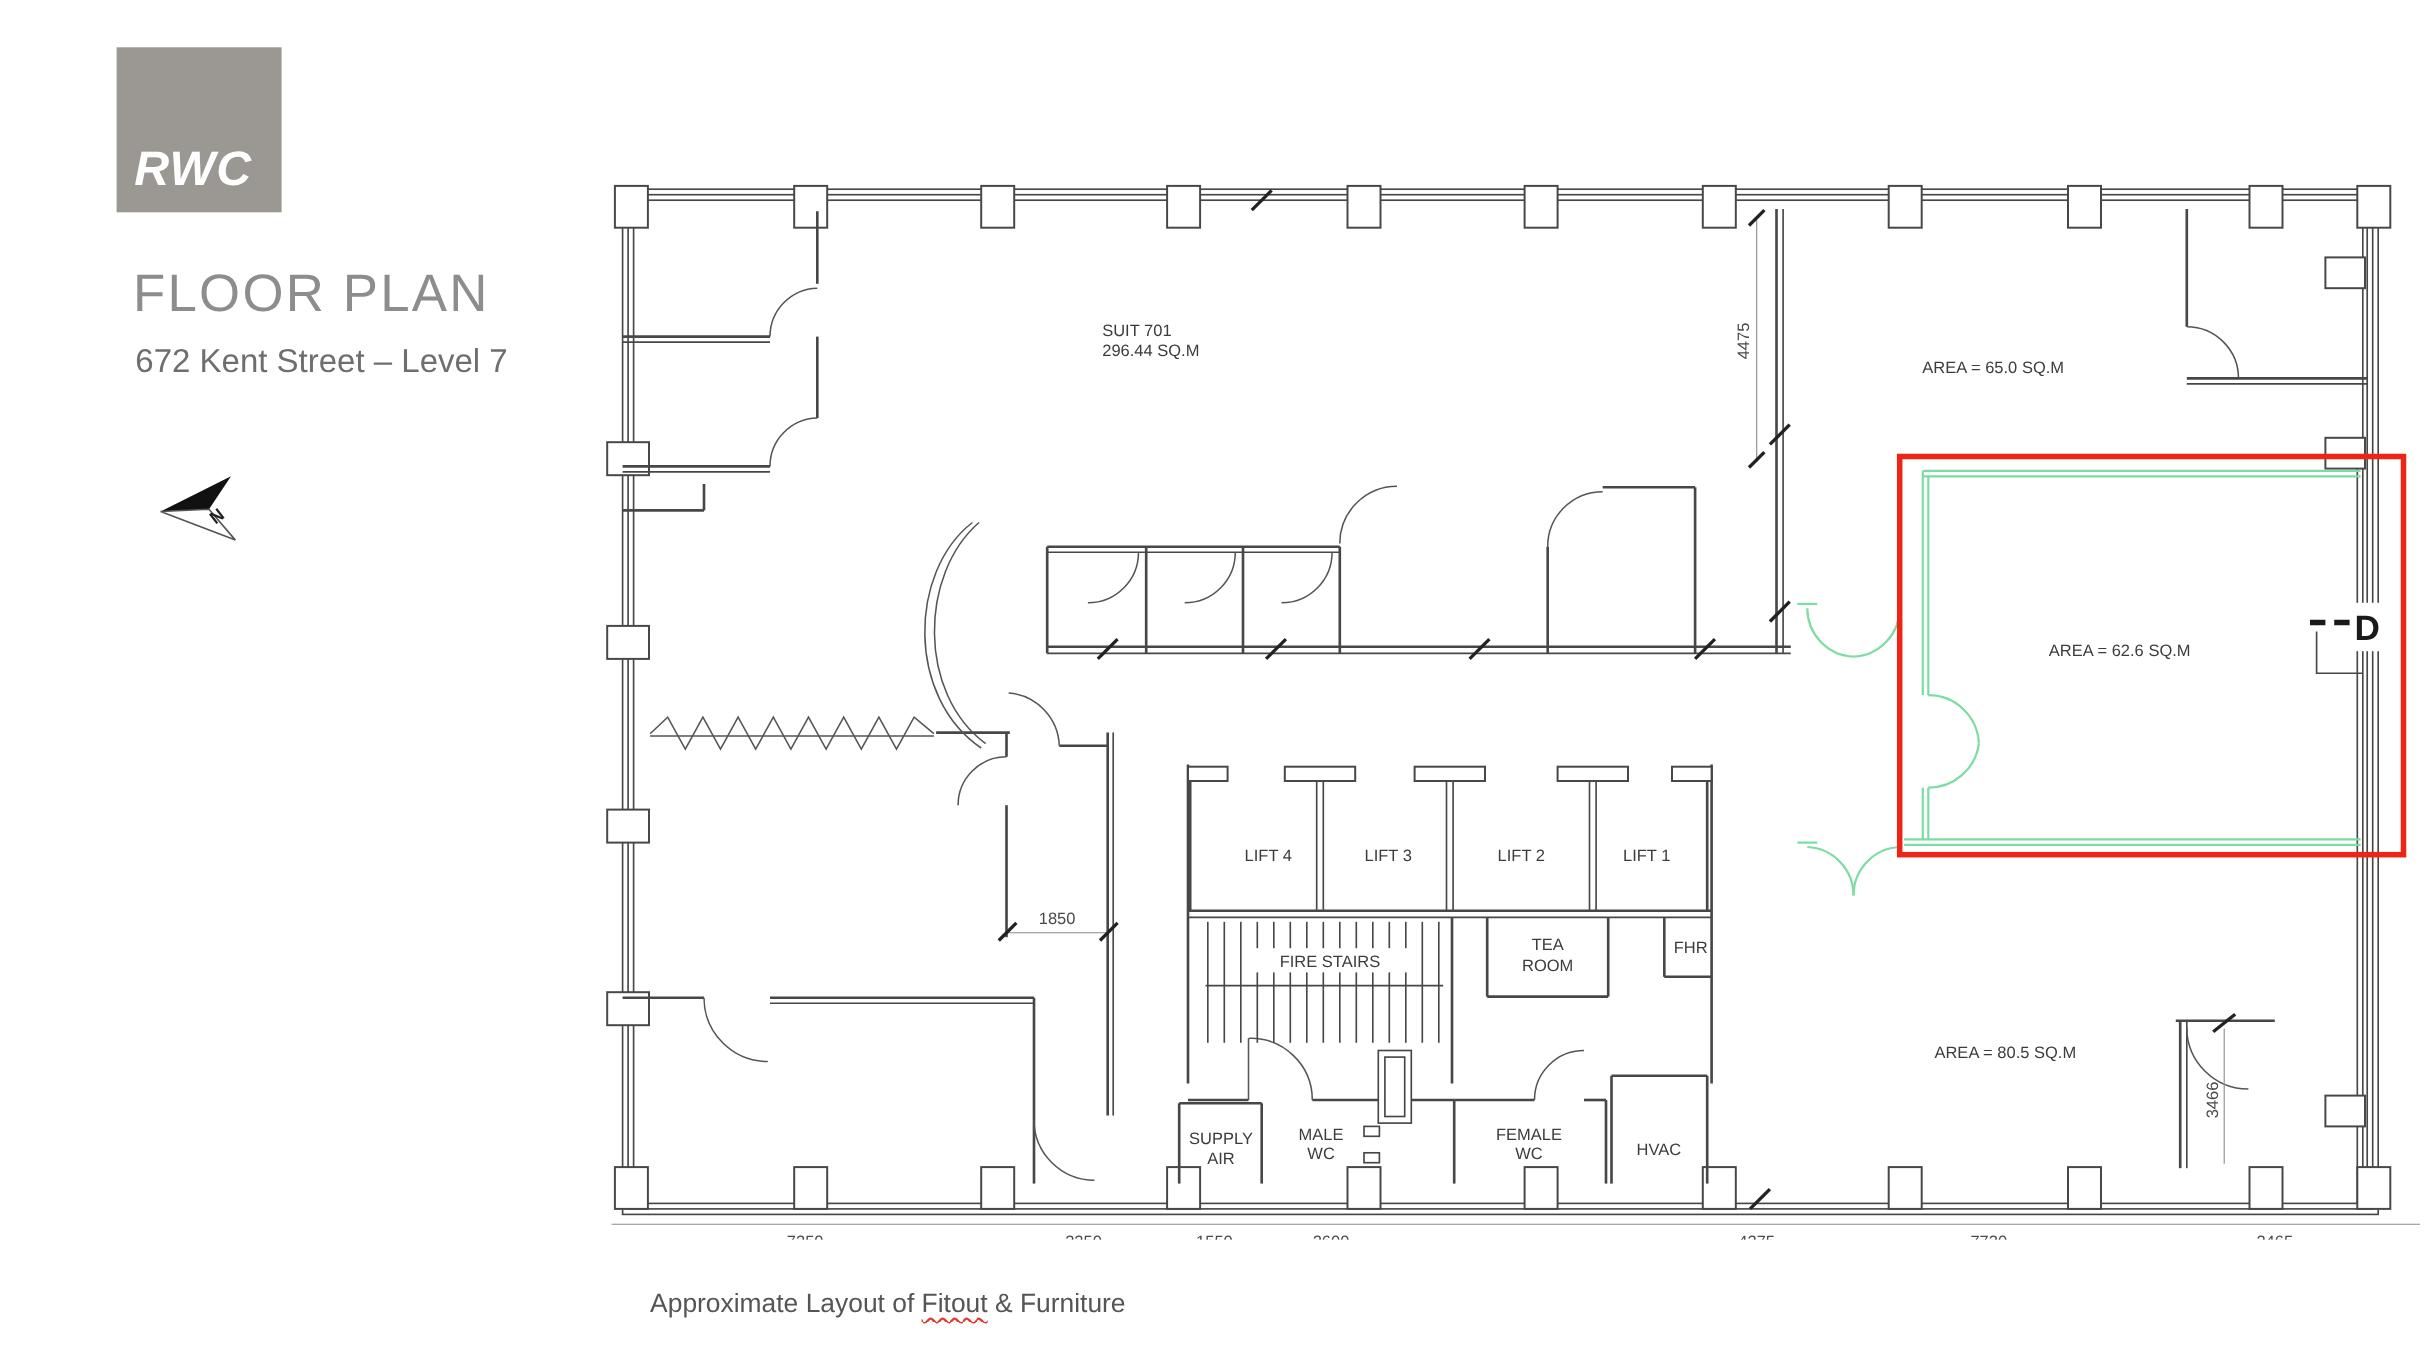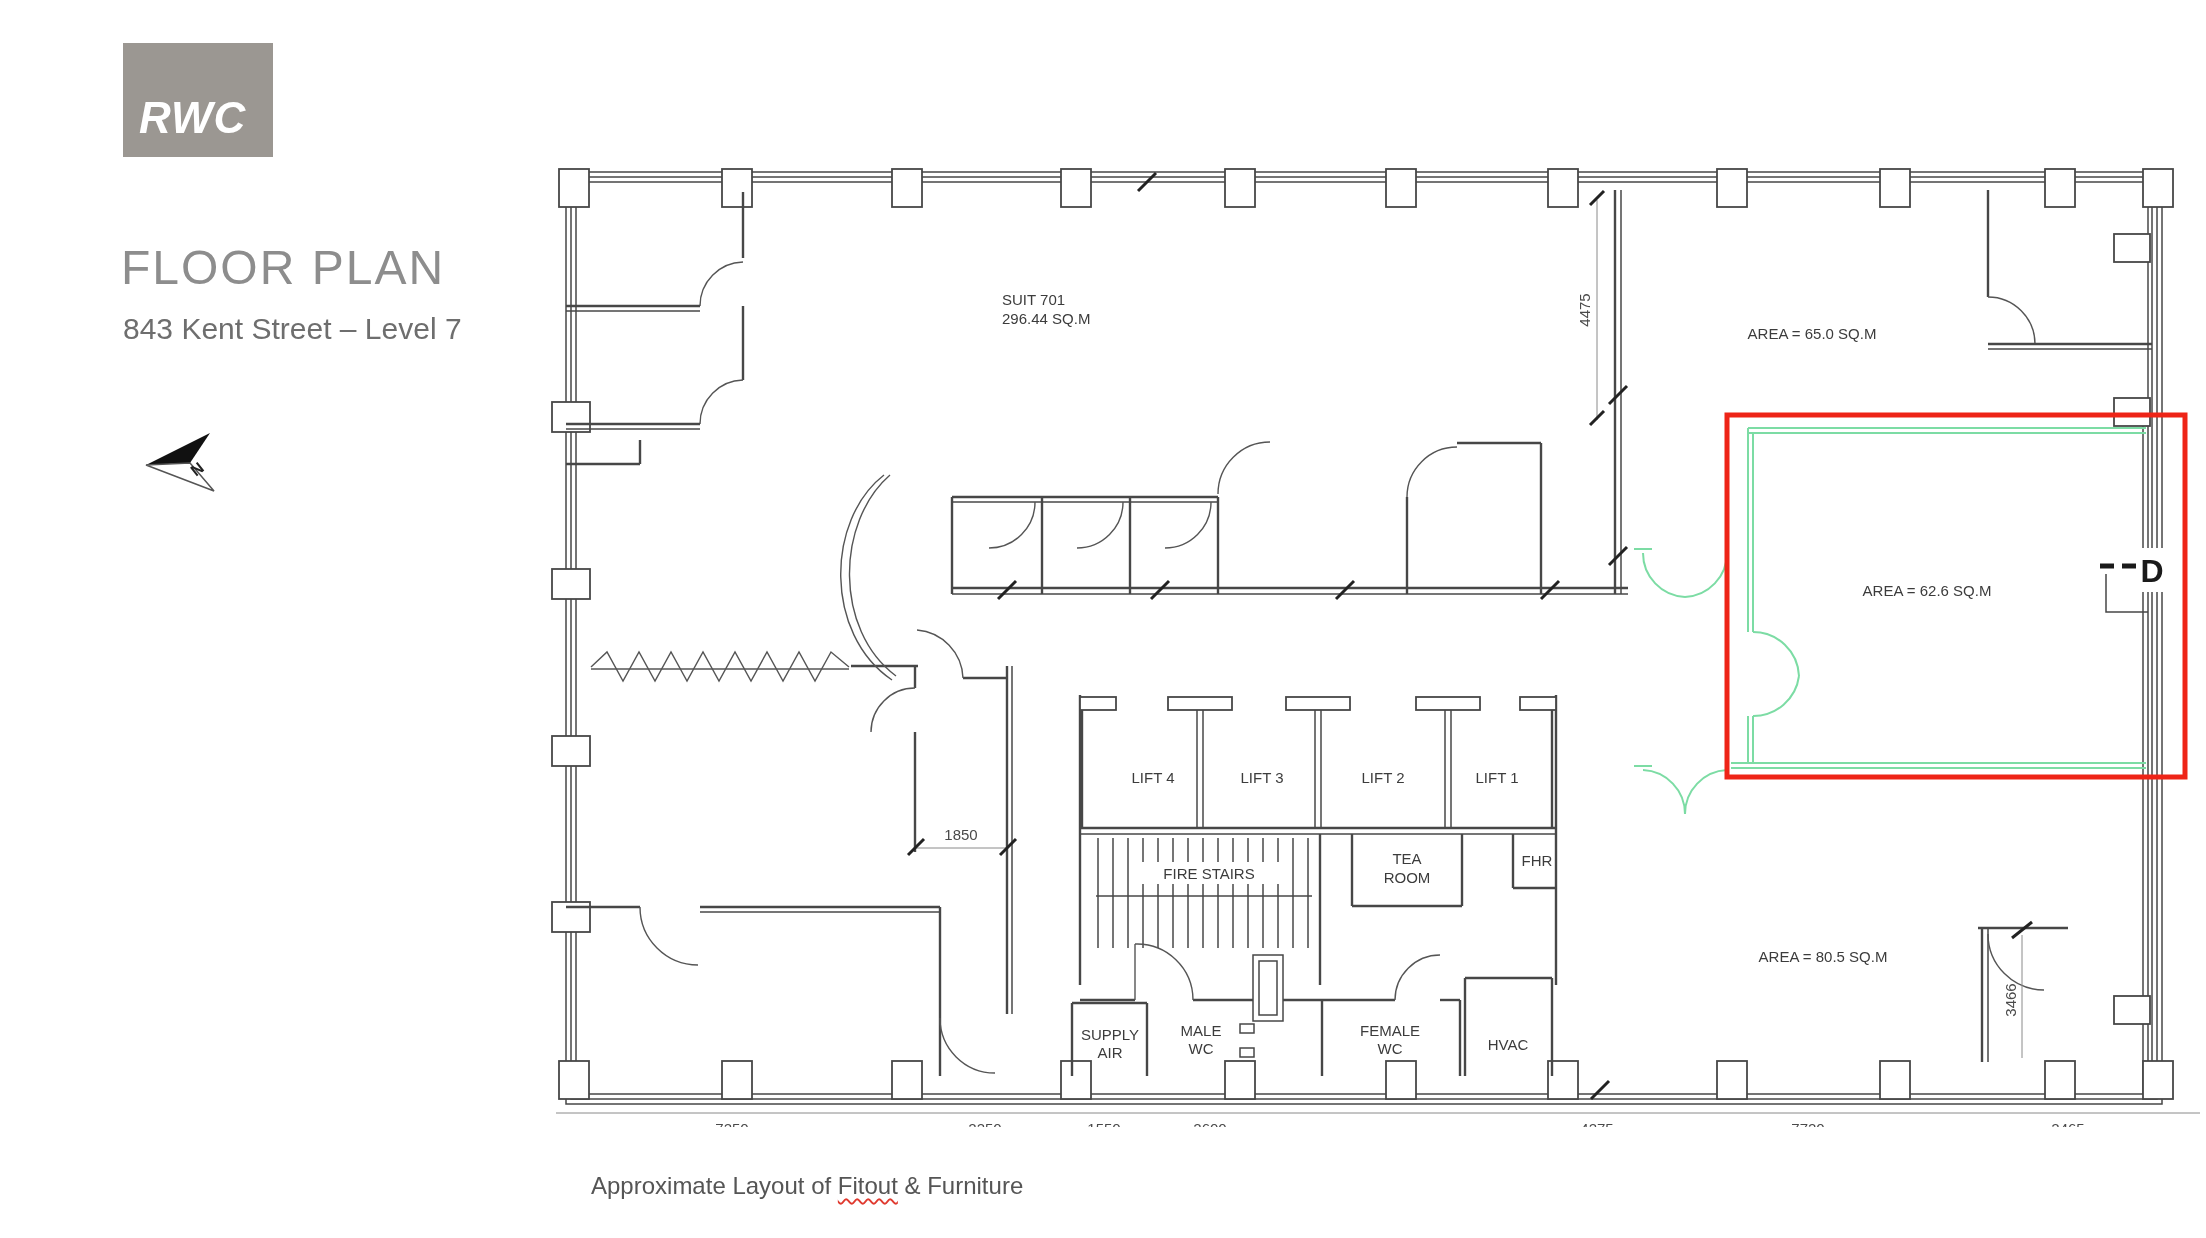--- a/index.html
+++ b/index.html
@@ -2,21 +2,21 @@
 <html><head>
 <meta charset="utf-8">
 <style>
   html,body{margin:0;padding:0;}
   body{
     width:2206px;height:1238px;position:relative;overflow:hidden;
     background:#ffffff;font-family:"Liberation Sans",sans-serif;
   }
   
   .logo{
-    position:absolute;left:123px;top:43px;width:150px;height:114px;
+    position:absolute;left:106px;top:43px;width:150px;height:150px;
     background:#9b9792;display:flex;align-items:flex-end;
   }
   .logo span{
     color:#ffffff;font-weight:bold;font-style:italic;
     font-size:44px;padding:0 0 14px 16px;letter-spacing:1px;
   }
   .title{
     position:absolute;left:121px;top:240px;
     font-size:48px;color:#8d8d8d;letter-spacing:2px;white-space:nowrap;
   }
@@ -48,21 +48,21 @@
   .grn{stroke:#7cdca4;stroke-width:2;fill:none;}
   .red{stroke:#ee2417;stroke-width:5;fill:none;}
 </style>
 </head>
 <body>
 
 <div class="logo">
   <span>RWC</span>
 </div>
 <div class="title">FLOOR PLAN</div>
-<div class="subtitle">843 Kent Street – Level 7</div>
+<div class="subtitle">672 Kent Street – Level 7</div>
 
 <svg class="north" width="80" height="70" viewBox="0 0 80 70">
   <polygon points="6,40 70,8 50,38" fill="#111111"></polygon>
   <polygon points="6,40 50,38 74,66" fill="#ffffff" stroke="#555555" stroke-width="1.5"></polygon>
   <text x="56" y="52" transform="rotate(-38 56 52)" font-size="16" font-weight="bold" fill="#222222">N</text>
 </svg>
 
 <svg class="plan" width="2206" height="1238" viewBox="0 0 2206 1238">
 
   <g>

